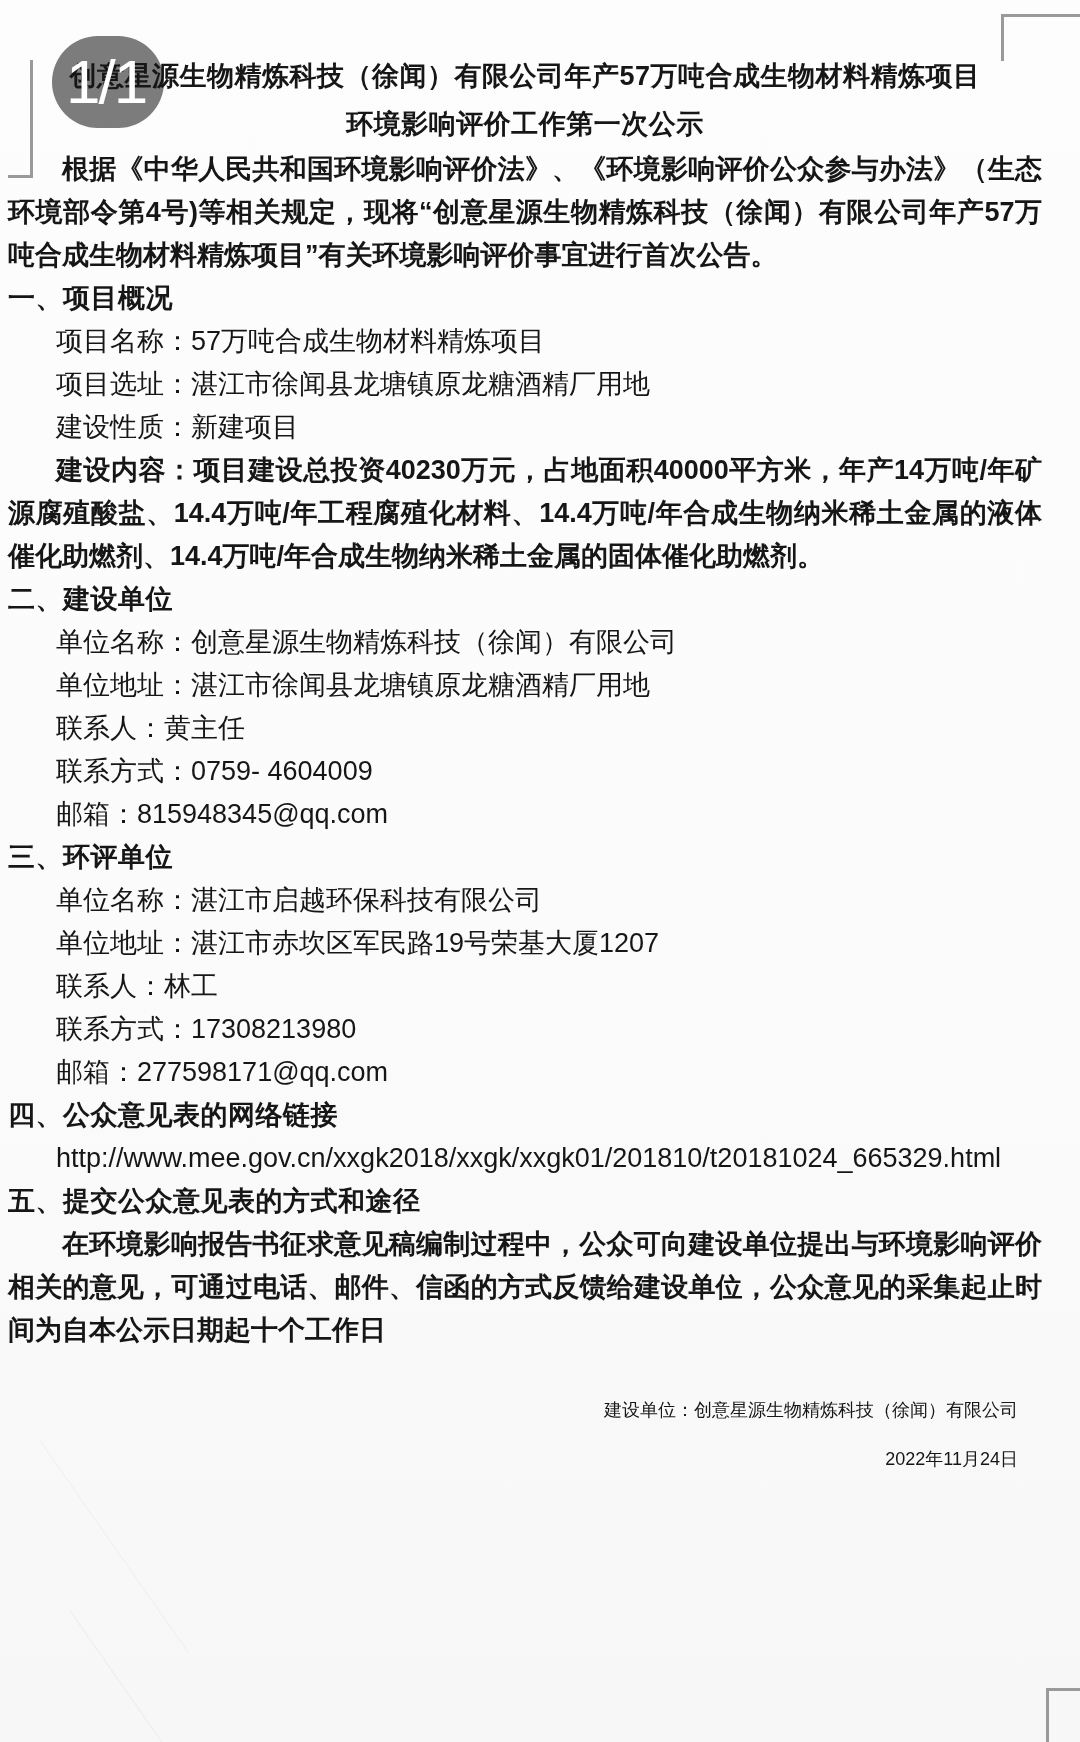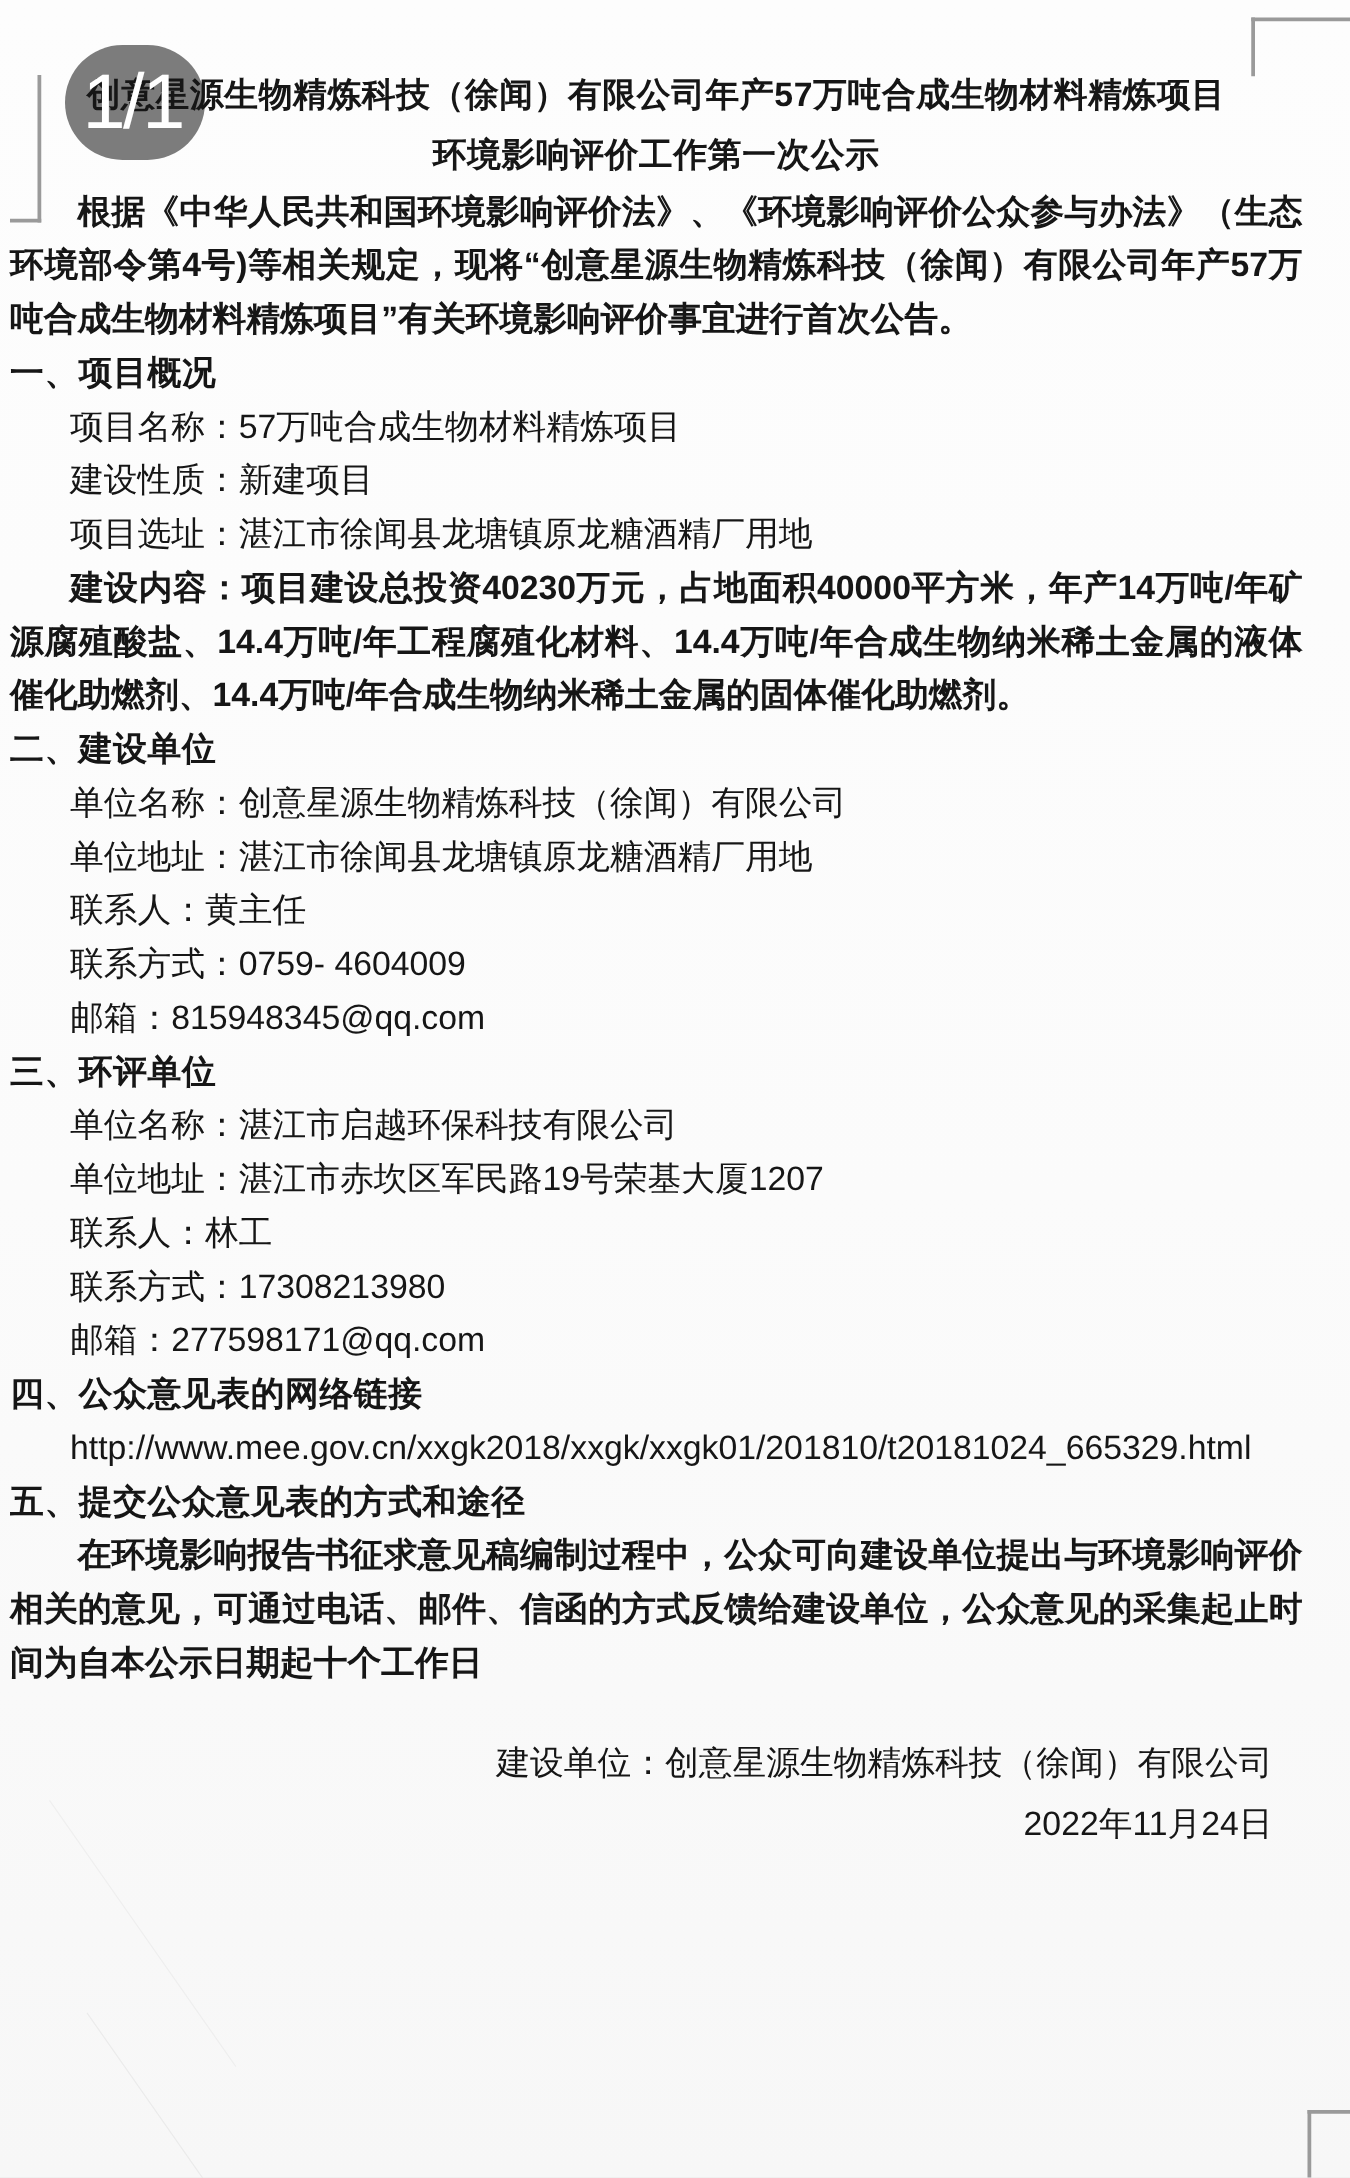--- a/index.html
+++ b/index.html
@@ -43,21 +43,21 @@
   .para, .item, .sec-h, .url-line {
     margin:0; font-size:27px; line-height:43px;
   }
   .para { text-align:justify; text-indent:54px;font-weight:bold; }
   .item { text-indent:48px; }
   .sec-h { font-weight:bold; letter-spacing:0.5px; }
   .url-line { text-indent:48px; letter-spacing:0; }
   .footer {
     margin-top:34px; text-align:right; padding-right:24px;
   }
-  .footer p { margin:0; font-size:27px; line-height:49px; }
+  .footer p { margin:0; font-size:18px; line-height:49px; }
   
   .scratch {
     position:absolute; width:420px; height:1px;
     background:rgba(0,0,0,0.05); transform:rotate(55deg);
     transform-origin:left top; z-index:0;
   }
   .scratch-1 { left:70px; top:1610px; }
   .scratch-2 { left:40px; top:1440px; width:260px; background:rgba(0,0,0,0.04); }
 </style>
 </head>
@@ -79,22 +79,22 @@
 
     <h1 class="doc-title">
       <span style="display:block">创意星源生物精炼科技（徐闻）有限公司年产57万吨合成生物材料精炼项目</span>
       <span style="display:block">环境影响评价工作第一次公示</span>
     </h1>
 
     <p class="para">根据《中华人民共和国环境影响评价法》、《环境影响评价公众参与办法》（生态环境部令第4号)等相关规定，现将“创意星源生物精炼科技（徐闻）有限公司年产57万吨合成生物材料精炼项目”有关环境影响评价事宜进行首次公告。</p>
 
     <p class="sec-h">一、项目概况</p>
     <p class="item">项目名称：57万吨合成生物材料精炼项目</p>
+    <p class="item">项目选址：湛江市徐闻县龙塘镇原龙糖酒精厂用地</p>
     <p class="item">建设性质：新建项目</p>
-    <p class="item">项目选址：湛江市徐闻县龙塘镇原龙糖酒精厂用地</p>
     <p class="para" style="text-indent:48px">建设内容：项目建设总投资40230万元，占地面积40000平方米，年产14万吨/年矿源腐殖酸盐、14.4万吨/年工程腐殖化材料、14.4万吨/年合成生物纳米稀土金属的液体催化助燃剂、14.4万吨/年合成生物纳米稀土金属的固体催化助燃剂。</p>
 
     <p class="sec-h">二、建设单位</p>
     <p class="item">单位名称：创意星源生物精炼科技（徐闻）有限公司</p>
     <p class="item">单位地址：湛江市徐闻县龙塘镇原龙糖酒精厂用地</p>
     <p class="item">联系人：黄主任</p>
     <p class="item">联系方式：0759- 4604009</p>
     <p class="item">邮箱：815948345@qq.com</p>
 
     <p class="sec-h">三、环评单位</p>

